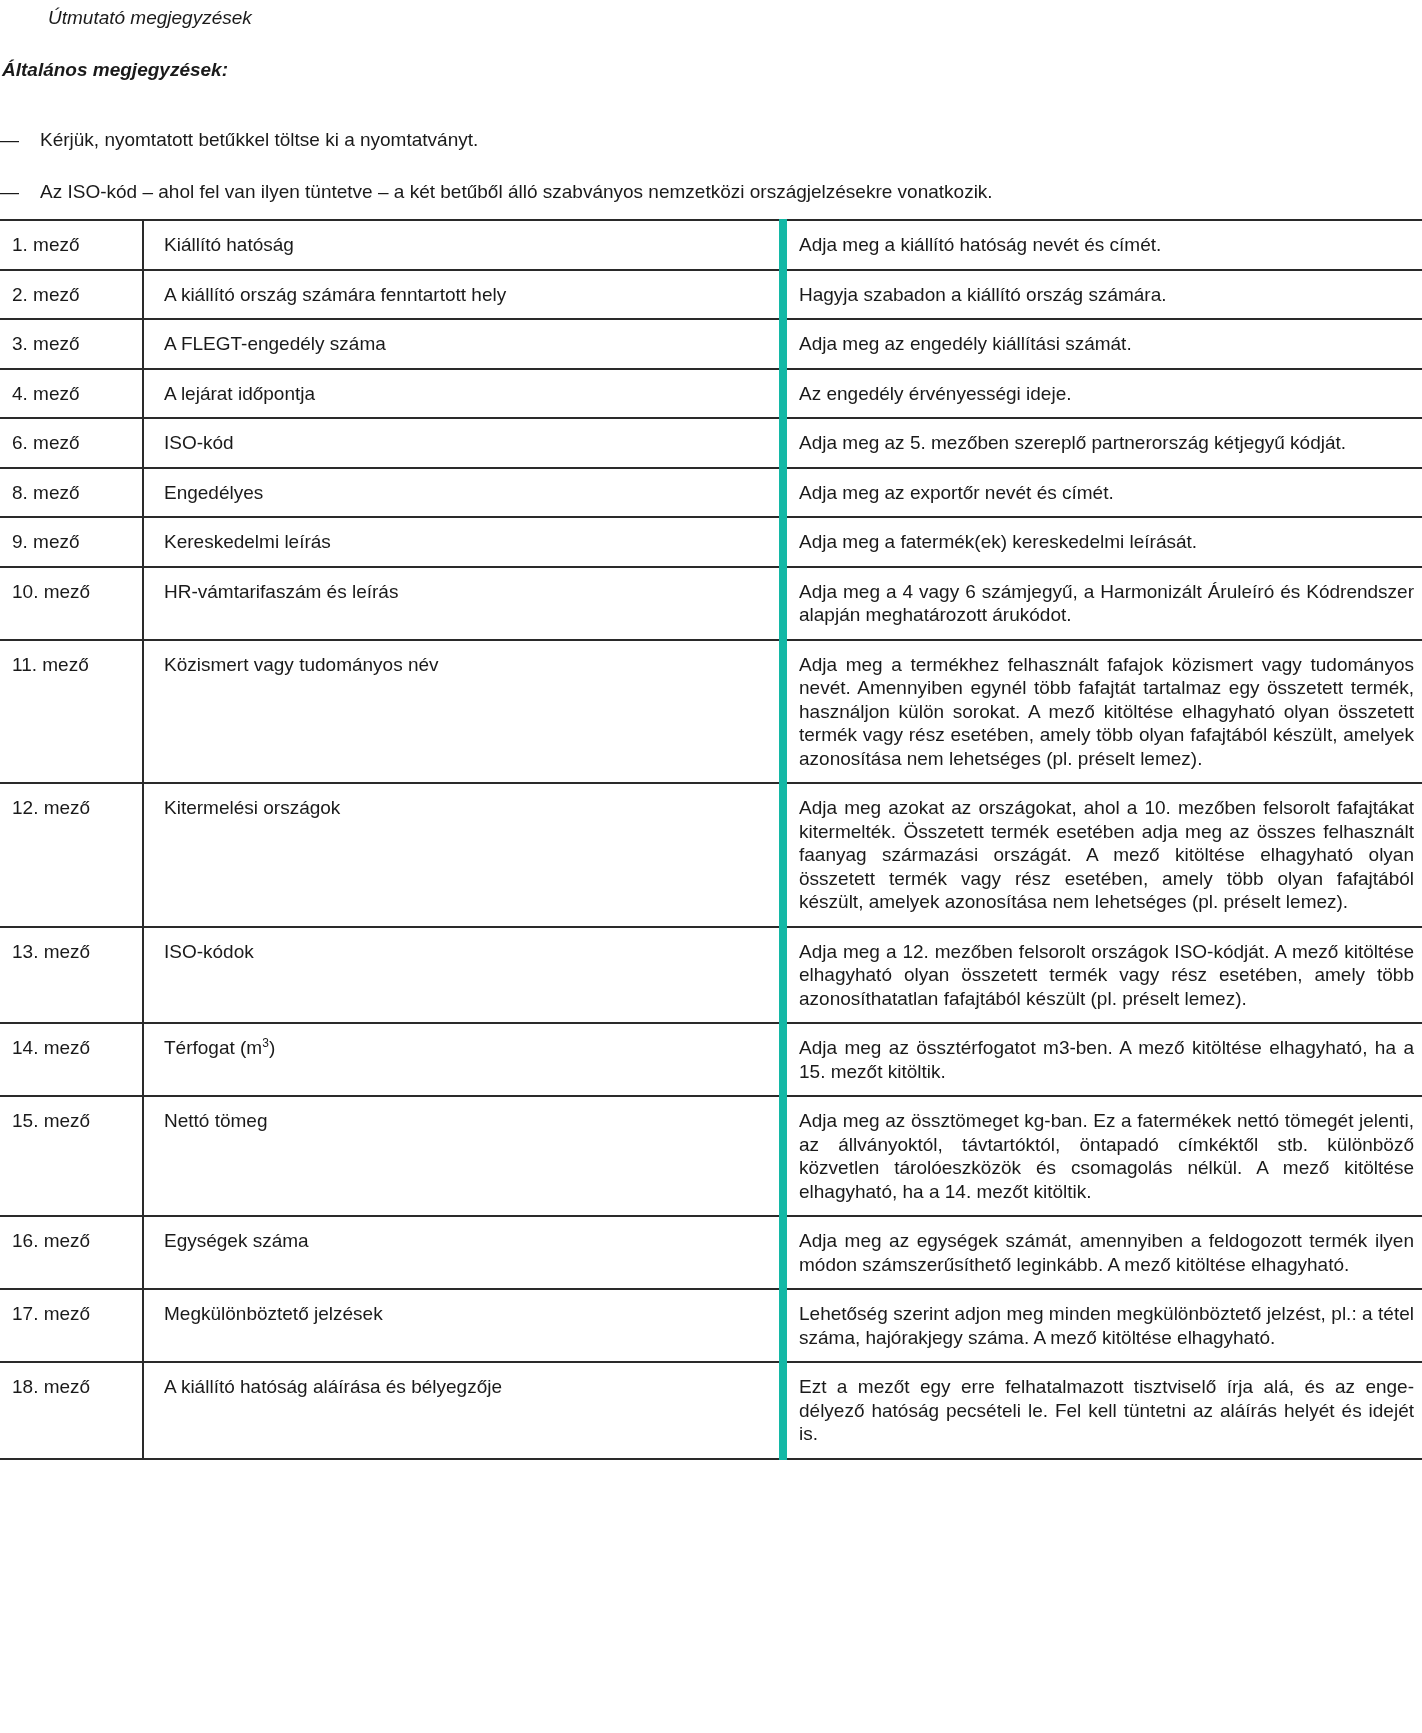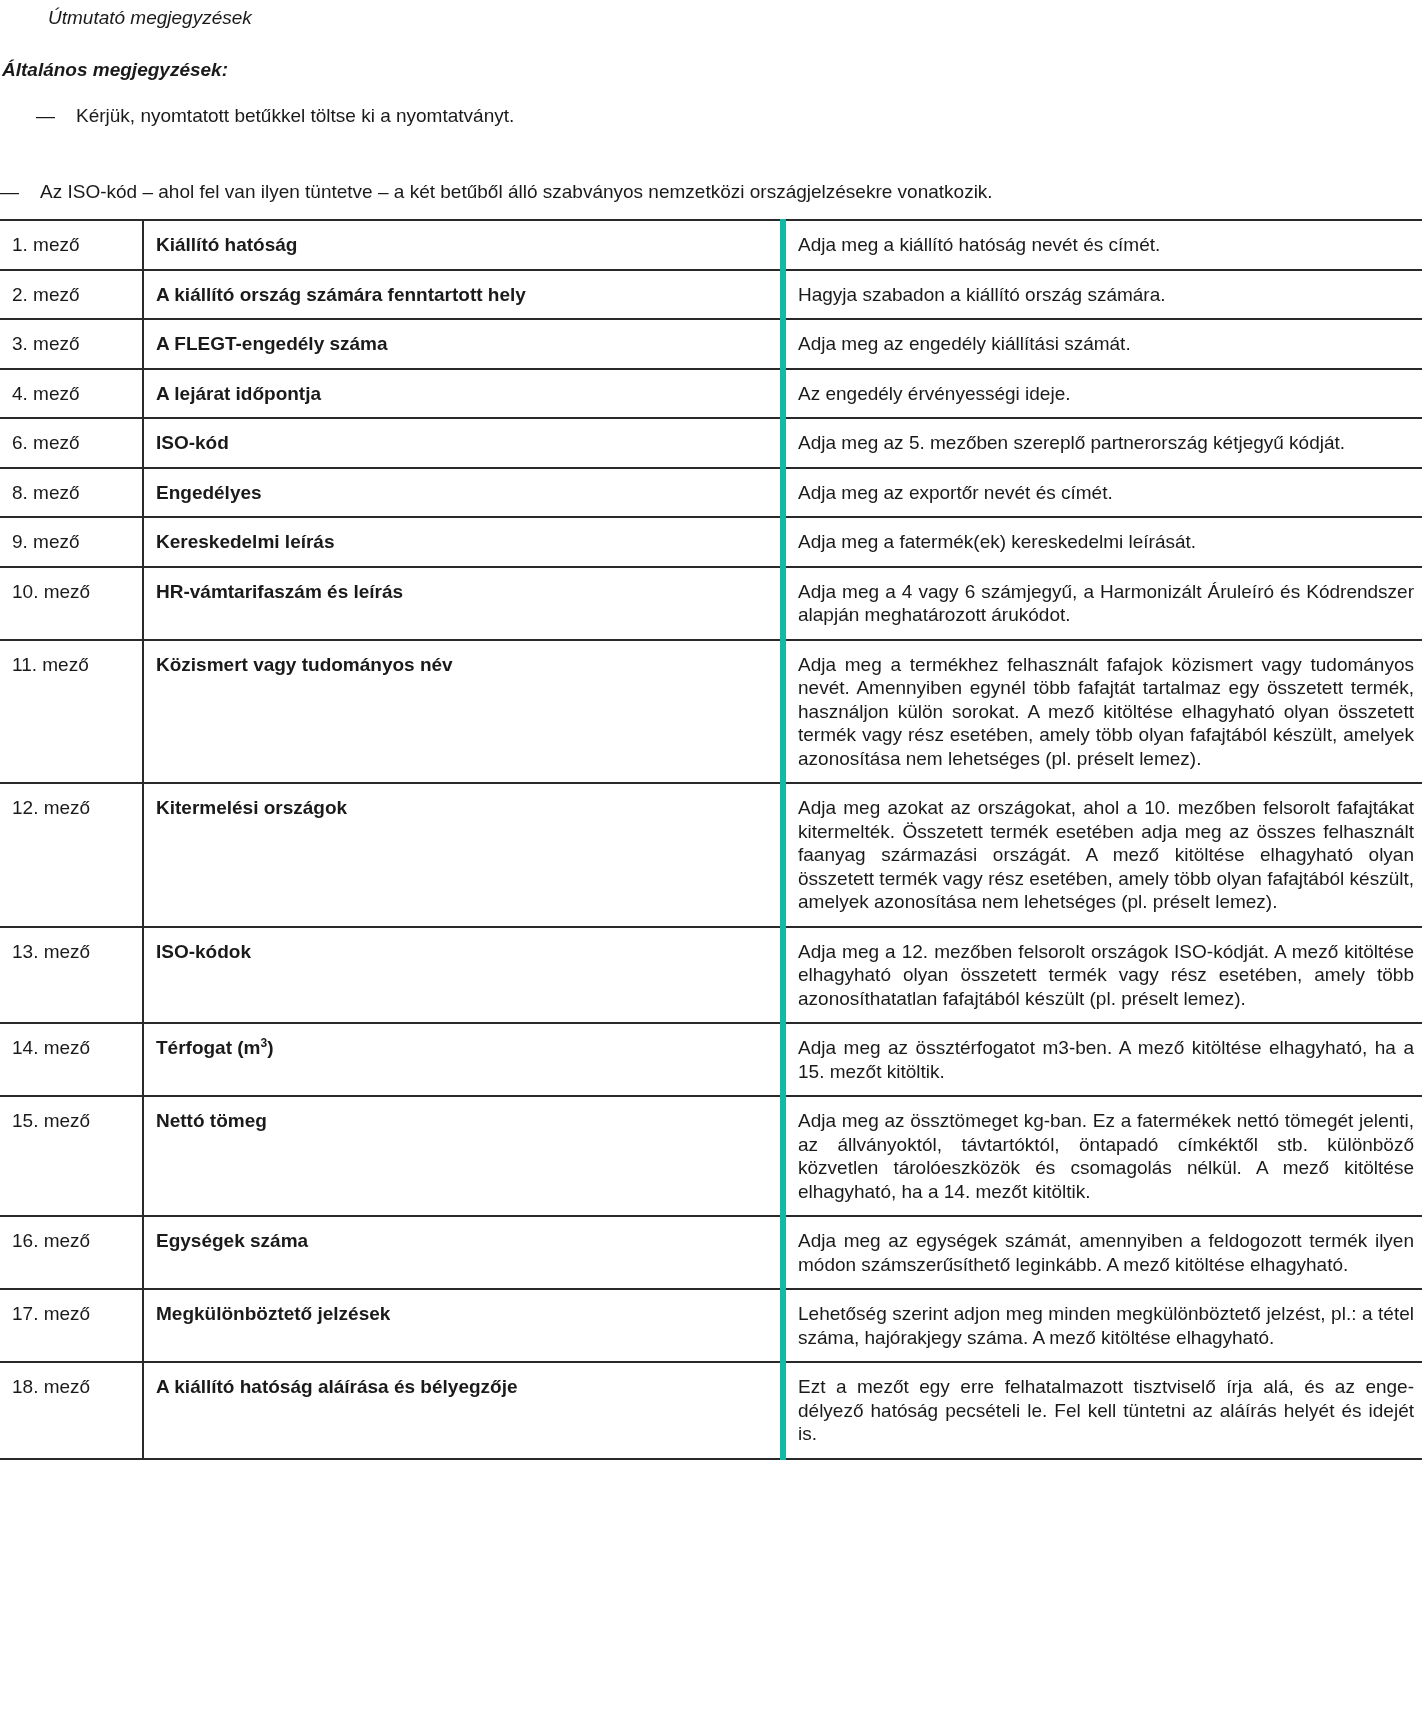--- a/index.html
+++ b/index.html
@@ -40,21 +40,21 @@
       position: absolute;
       left: 0;
       font-size: 19px;
       line-height: 24px;
       white-space: nowrap;
     }
     .note .dash {
       display: inline-block;
       width: 40px;
     }
-    .note-1 { top: 104px; margin-left: 36px; }
+    .note-1 { top: 128px; }
     .note-2 { top: 180px; }
 
     .fields-table {
       position: absolute;
       top: 219px;
       left: 0;
       width: 1422px;
       border-collapse: collapse;
       table-layout: fixed;
     }
@@ -67,23 +67,22 @@
       border-bottom: 2px solid #2a2a2a;
     }
     .fields-table col.c-num { width: 143px; }
     .fields-table col.c-name { width: 640px; }
     .fields-table col.c-desc { width: 639px; }
     .fields-table td.num {
       padding-left: 12px;
       border-right: 2px solid #2a2a2a;
     }
     .fields-table td.name {
-      padding-left: 12px;
-      border-right: 6px solid #14b8a6;
-      font-weight: bold;
+      padding-left: 20px;
+      border-right: 8px solid #14b8a6;
     }
     .fields-table td.desc {
       padding-left: 12px;
       padding-right: 8px;
       text-align: justify;
       hyphens: manual;
     }
     .fields-table td.desc.single {
       text-align: left;
       white-space: nowrap;

